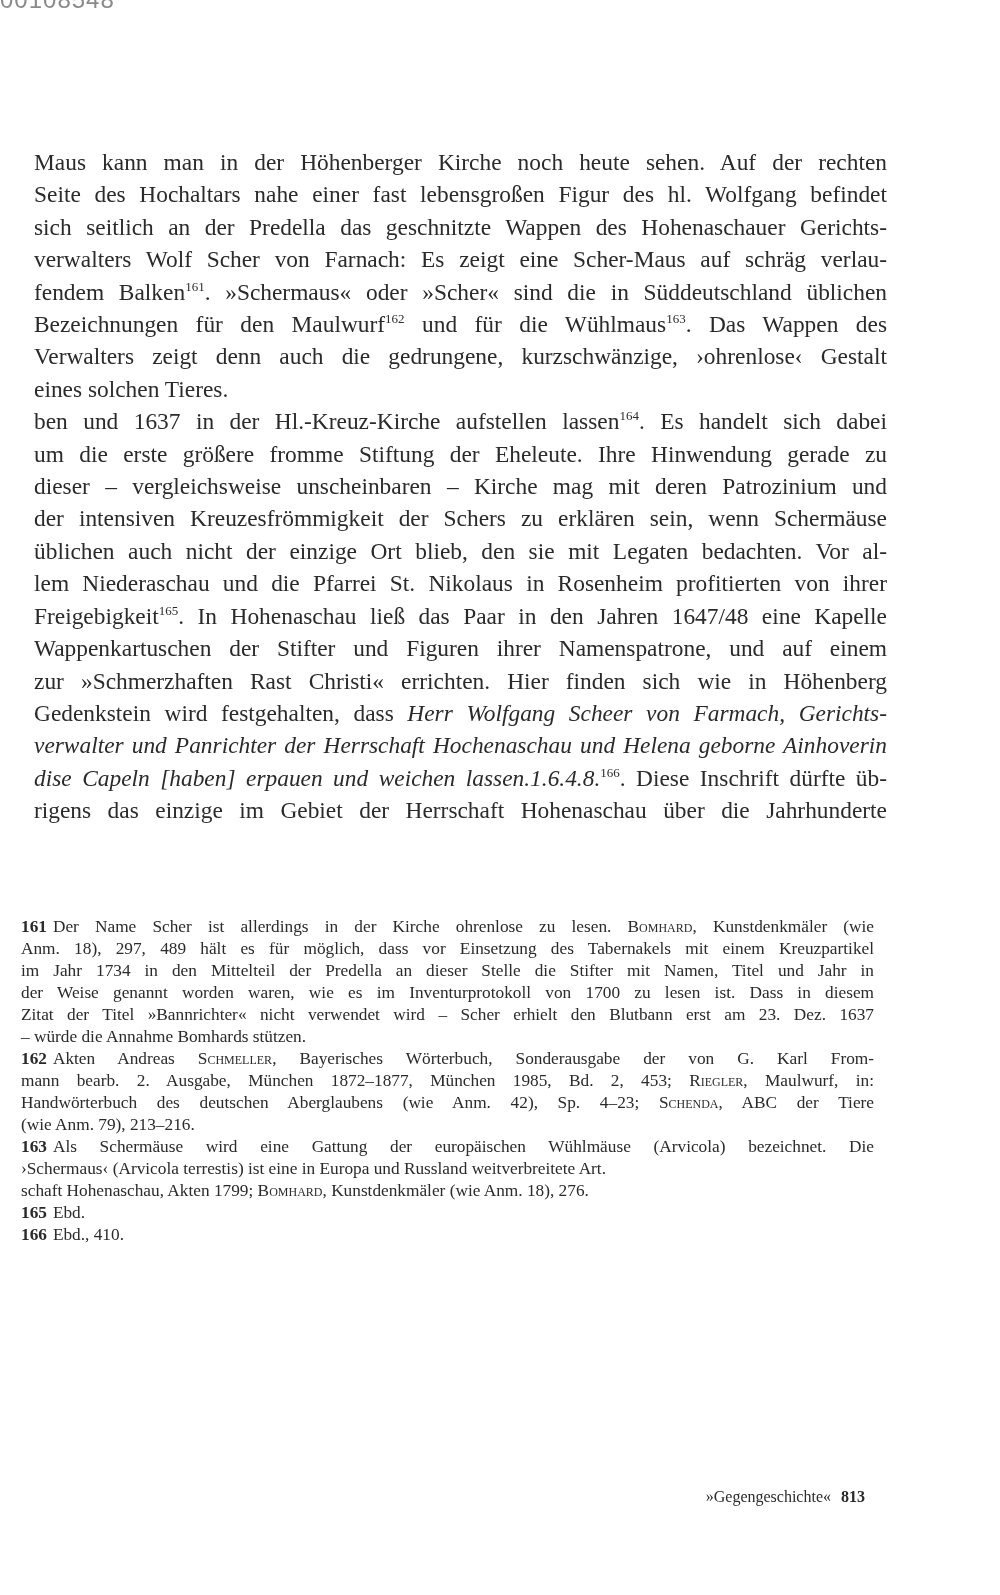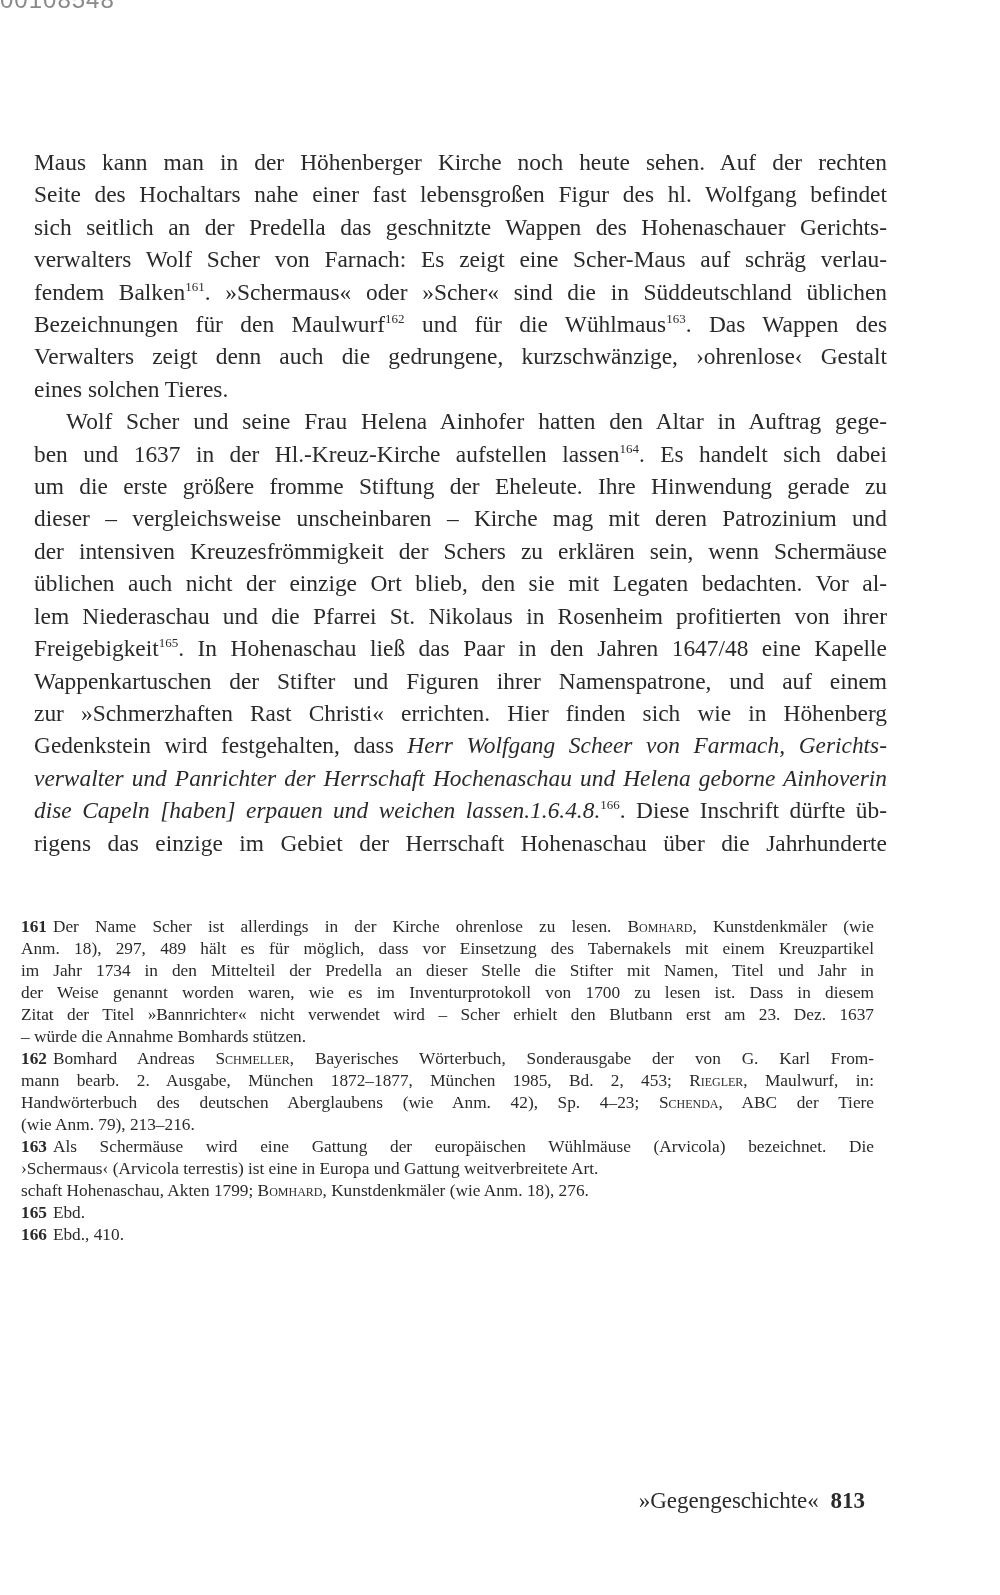--- a/index.html
+++ b/index.html
@@ -24,39 +24,38 @@
   .footnotes {
     position: absolute; left: 21px; top: 916px; width: 853px;
     font-size: 17.3px; line-height: 22px;
   }
   .fnline { display: block; white-space: nowrap; text-align: justify; text-align-last: justify; }
   .fnline.last { text-align-last: left; }
   .fnnum { font-weight: bold; margin-right: 6px; }
   .sc { font-variant: small-caps; }
   .footer {
     position: absolute; right: 135px; top: 1488px;
-    font-size: 23px;
+    font-size: 16px;
   }
   .footer .pnum { font-weight: bold; margin-left: 6px; }
 </style>
 </head>
 <body>
 
 <div class="stamp">00108548</div>
 
 <div class="body-text" id="body-text">
     <span class="line"><span>Maus kann man in der Höhenberger Kirche noch heute sehen. Auf der rechten</span></span>
     <span class="line"><span>Seite des Hochaltars nahe einer fast lebensgroßen Figur des hl. Wolfgang befindet</span></span>
     <span class="line"><span>sich seitlich an der Predella das geschnitzte Wappen des Hohenaschauer Gerichts-</span></span>
     <span class="line"><span>verwalters Wolf Scher von Farnach: Es zeigt eine Scher-Maus auf schräg verlau-</span></span>
     <span class="line"><span>fendem Balken</span><sup>161</sup><span>. »Schermaus« oder »Scher« sind die in Süddeutschland üblichen</span></span>
     <span class="line"><span>Bezeichnungen für den Maulwurf</span><sup>162</sup><span> und für die Wühlmaus</span><sup>163</sup><span>. Das Wappen des</span></span>
     <span class="line"><span>Verwalters zeigt denn auch die gedrungene, kurzschwänzige, ›ohrenlose‹ Gestalt</span></span>
     <span class="line last"><span>eines solchen Tieres.</span></span>
-    <span class="line indent"><span>Wolf Scher und seine Frau Helena Ainhofer hatten den Altar in Auftrag gege-</span></span>
     <span class="line"><span>ben und 1637 in der Hl.-Kreuz-Kirche aufstellen lassen</span><sup>164</sup><span>. Es handelt sich dabei</span></span>
     <span class="line"><span>um die erste größere fromme Stiftung der Eheleute. Ihre Hinwendung gerade zu</span></span>
     <span class="line"><span>dieser – vergleichsweise unscheinbaren – Kirche mag mit deren Patrozinium und</span></span>
     <span class="line"><span>der intensiven Kreuzesfrömmigkeit der Schers zu erklären sein, wenn Schermäuse</span></span>
     <span class="line"><span>üblichen auch nicht der einzige Ort blieb, den sie mit Legaten bedachten. Vor al-</span></span>
     <span class="line"><span>lem Niederaschau und die Pfarrei St. Nikolaus in Rosenheim profitierten von ihrer</span></span>
     <span class="line"><span>Freigebigkeit</span><sup>165</sup><span>. In Hohenaschau ließ das Paar in den Jahren 1647/48 eine Kapelle</span></span>
     <span class="line"><span>Wappenkartuschen der Stifter und Figuren ihrer Namenspatrone, und auf einem</span></span>
     <span class="line"><span>zur »Schmerzhaften Rast Christi« errichten. Hier finden sich wie in Höhenberg</span></span>
     <span class="line"><span>Gedenkstein wird festgehalten, dass </span><i>Herr Wolfgang Scheer von Farmach, Gerichts-</i></span>
@@ -68,28 +67,28 @@
 <div class="footnotes" id="footnotes">
     <div>
       <span class="fnline"><span class="fnnum">161</span><span>Der Name Scher ist allerdings in der Kirche ohrenlose zu lesen. </span><span class="sc">Bomhard</span><span>, Kunstdenkmäler (wie</span></span>
       <span class="fnline"><span>Anm. 18), 297, 489 hält es für möglich, dass vor Einsetzung des Tabernakels mit einem Kreuzpartikel</span></span>
       <span class="fnline"><span>im Jahr 1734 in den Mittelteil der Predella an dieser Stelle die Stifter mit Namen, Titel und Jahr in</span></span>
       <span class="fnline"><span>der Weise genannt worden waren, wie es im Inventurprotokoll von 1700 zu lesen ist. Dass in diesem</span></span>
       <span class="fnline"><span>Zitat der Titel »Bannrichter« nicht verwendet wird – Scher erhielt den Blutbann erst am 23. Dez. 1637</span></span>
       <span class="fnline last"><span>– würde die Annahme Bomhards stützen.</span></span>
     </div>
     <div>
-      <span class="fnline"><span class="fnnum">162</span><span>Bomhard Andreas </span><span class="sc">Schmeller</span><span>, Bayerisches Wörterbuch, Sonderausgabe der von G. Karl From-</span></span>
+      <span class="fnline"><span class="fnnum">162</span><span>Akten Andreas </span><span class="sc">Schmeller</span><span>, Bayerisches Wörterbuch, Sonderausgabe der von G. Karl From-</span></span>
       <span class="fnline"><span>mann bearb. 2. Ausgabe, München 1872–1877, München 1985, Bd. 2, 453; </span><span class="sc">Riegler</span><span>, Maulwurf, in:</span></span>
       <span class="fnline"><span>Handwörterbuch des deutschen Aberglaubens (wie Anm. 42), Sp. 4–23; </span><span class="sc">Schenda</span><span>, ABC der Tiere</span></span>
       <span class="fnline last"><span>(wie Anm. 79), 213–216.</span></span>
     </div>
     <div>
       <span class="fnline"><span class="fnnum">163</span><span>Als Schermäuse wird eine Gattung der europäischen Wühlmäuse (Arvicola) bezeichnet. Die</span></span>
-      <span class="fnline last"><span>›Schermaus‹ (Arvicola terrestis) ist eine in Europa und Gattung weitverbreitete Art.</span></span>
+      <span class="fnline last"><span>›Schermaus‹ (Arvicola terrestis) ist eine in Europa und Russland weitverbreitete Art.</span></span>
     </div>
     <div>
       <span class="fnline last"><span>schaft Hohenaschau, Akten 1799; </span><span class="sc">Bomhard</span><span>, Kunstdenkmäler (wie Anm. 18), 276.</span></span>
     </div>
     <div>
       <span class="fnline last"><span class="fnnum">165</span><span>Ebd.</span></span>
     </div>
     <div>
       <span class="fnline last"><span class="fnnum">166</span><span>Ebd., 410.</span></span>
     </div>

